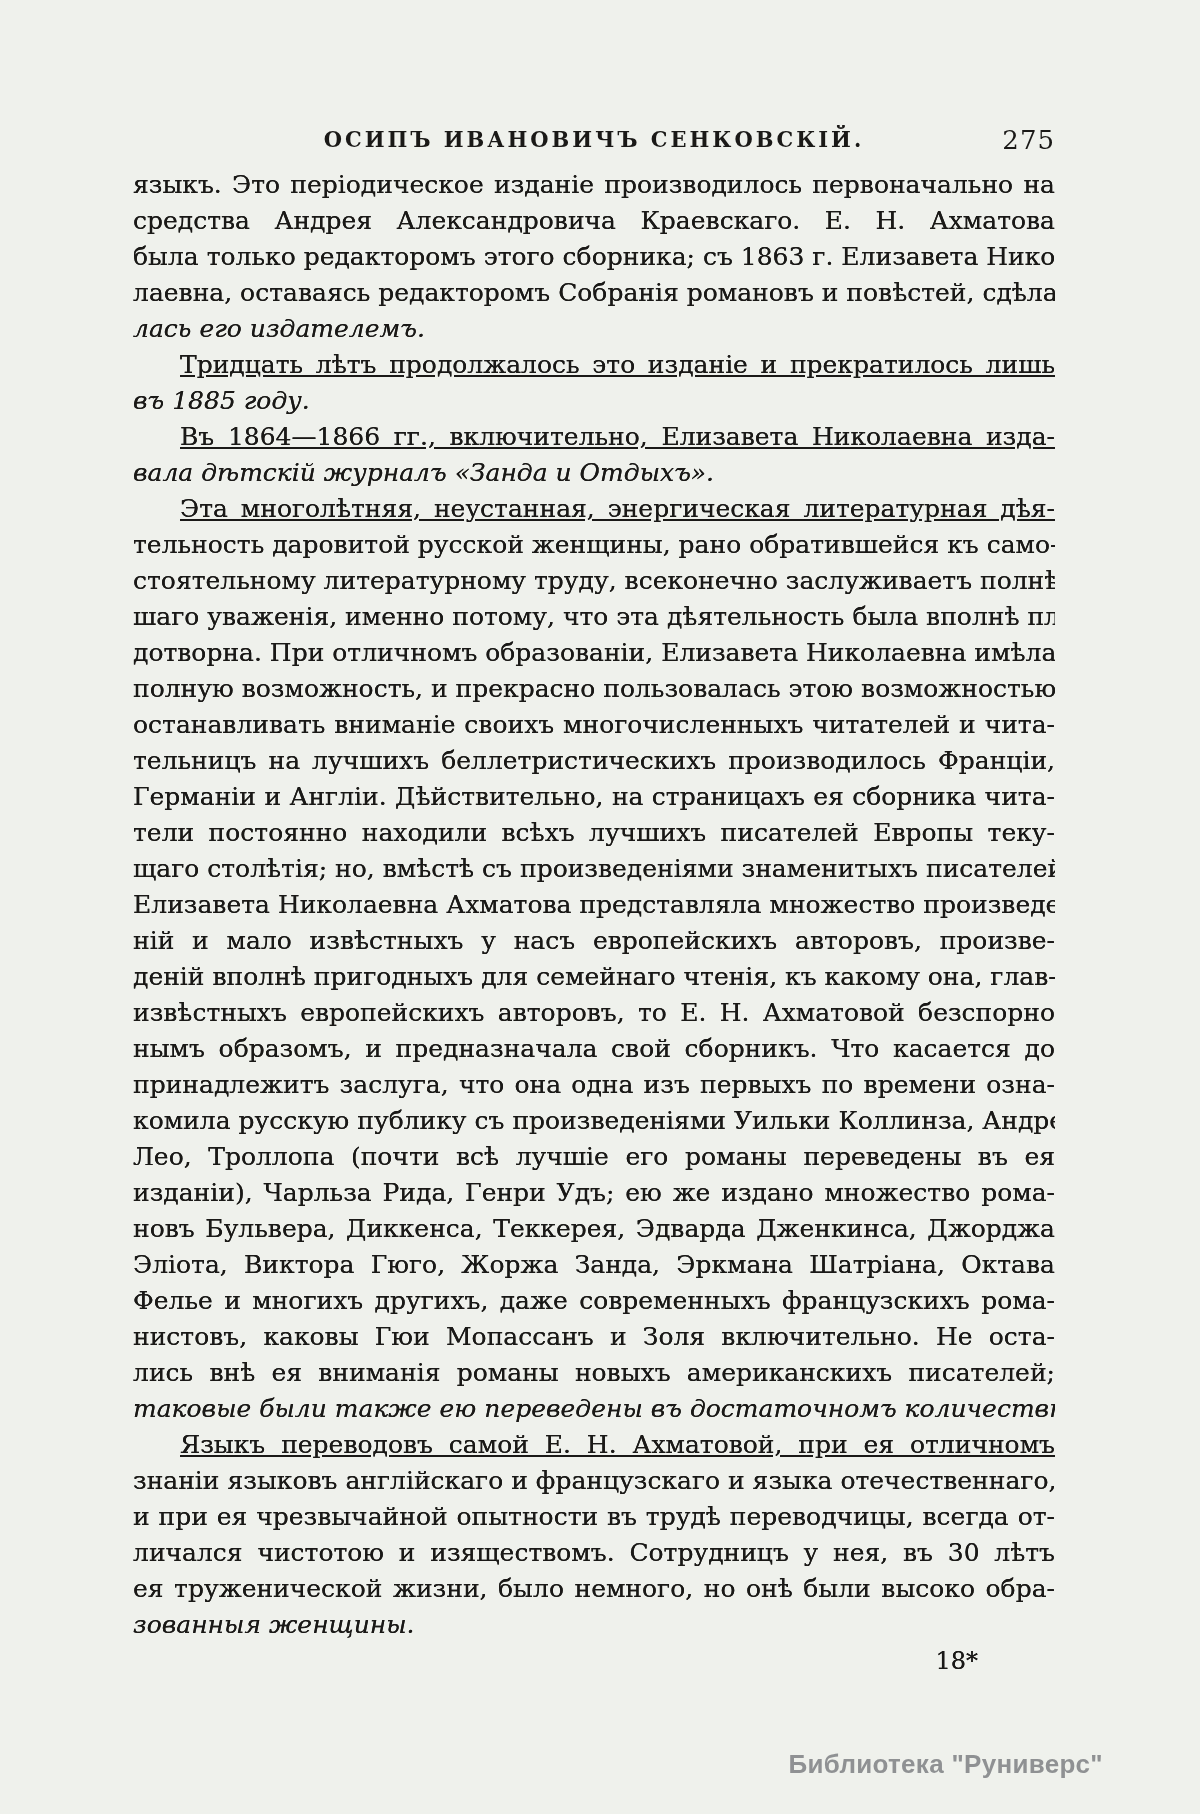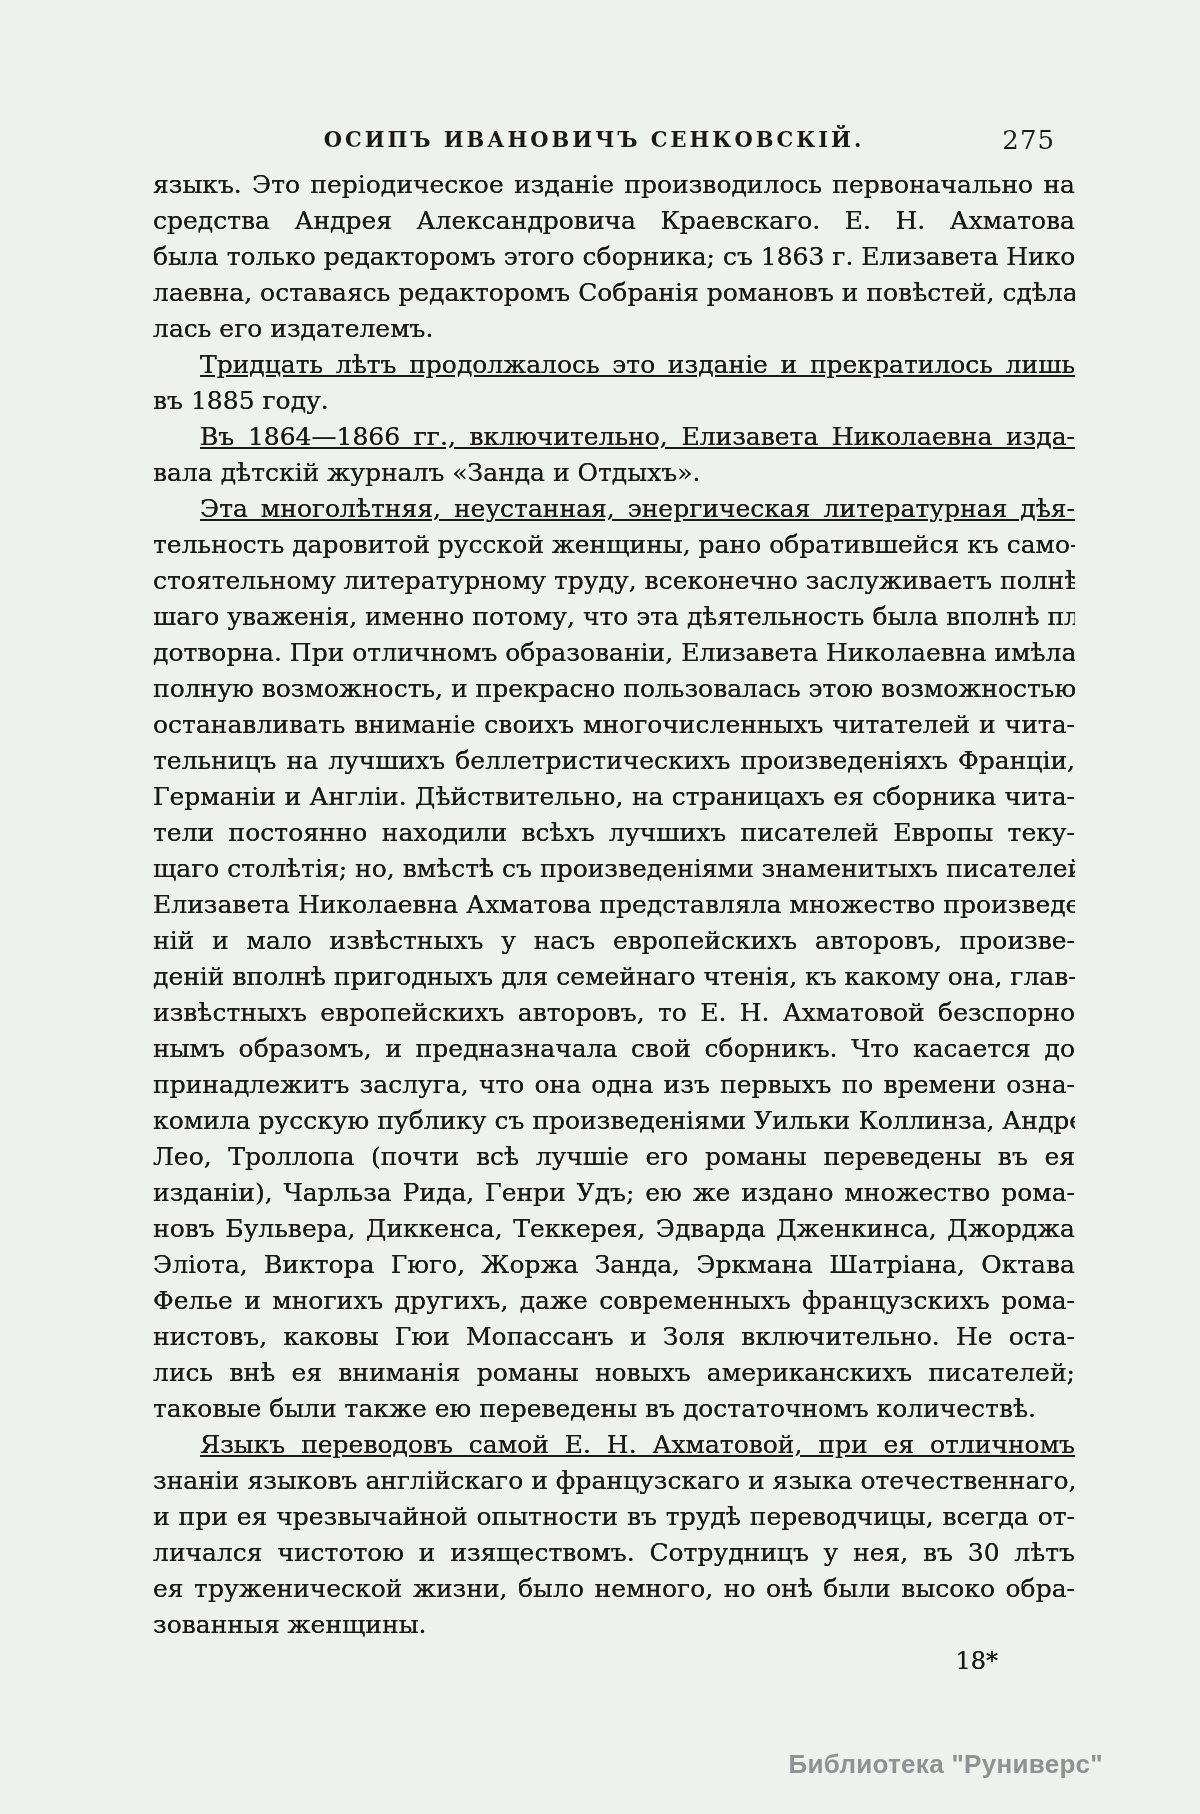--- a/index.html
+++ b/index.html
@@ -42,33 +42,33 @@
     line-height: 36px;
     letter-spacing: 1px;
   }
   
   .bodytext {
     position: absolute;
     top: 167px; left: 133px;
     width: 922px;
     font-size: 25px;
     text-shadow: 0 0 0.5px var(--ink);
-    margin-left: 20px;
   }
   .ln {
     height: 36px;
     line-height: 36px;
     text-align: justify;
     text-align-last: justify;
     overflow: hidden;
     white-space: nowrap;
   }
   .ln.end {
     text-align: center;
     text-align-last: left;
+    font-style: italic;
   }
   .ln.ind { text-indent: 47px; text-decoration: underline; }
   .sig {
     height: 36px;
     line-height: 36px;
     text-align: right;
     padding-right: 77px;
     font-size: 24px;
   }
   
@@ -113,21 +113,21 @@
     </section>
 
     <section>
       <div class="ln ind">Эта многолѣтняя, неустанная, энергическая литературная дѣя-</div>
       <div class="ln">тельность даровитой русской женщины, рано обратившейся къ само-</div>
       <div class="ln">стоятельному литературному труду, всеконечно заслуживаетъ полнѣй-</div>
       <div class="ln">шаго уваженія, именно потому, что эта дѣятельность была вполнѣ пло-</div>
       <div class="ln">дотворна. При отличномъ образованіи, Елизавета Николаевна имѣла</div>
       <div class="ln">полную возможность, и прекрасно пользовалась этою возможностью,</div>
       <div class="ln">останавливать вниманіе своихъ многочисленныхъ читателей и чита-</div>
-      <div class="ln">тельницъ на лучшихъ беллетристическихъ произведеніяхъ Франціи,</div>
+      <div class="ln">тельницъ на лучшихъ беллетристическихъ производилось Франціи,</div>
       <div class="ln">Германіи и Англіи. Дѣйствительно, на страницахъ ея сборника чита-</div>
       <div class="ln">тели постоянно находили всѣхъ лучшихъ писателей Европы теку-</div>
       <div class="ln">щаго столѣтія; но, вмѣстѣ съ произведеніями знаменитыхъ писателей,</div>
       <div class="ln">Елизавета Николаевна Ахматова представляла множество произведе-</div>
       <div class="ln">ній и мало извѣстныхъ у насъ европейскихъ авторовъ, произве-</div>
       <div class="ln">деній вполнѣ пригодныхъ для семейнаго чтенія, къ какому она, глав-</div>
       <div class="ln">извѣстныхъ европейскихъ авторовъ, то Е. Н. Ахматовой безспорно</div>
       <div class="ln">нымъ образомъ, и предназначала свой сборникъ. Что касается до</div>
       <div class="ln">принадлежитъ заслуга, что она одна изъ первыхъ по времени озна-</div>
       <div class="ln">комила русскую публику съ произведеніями Уильки Коллинза, Андре</div>

